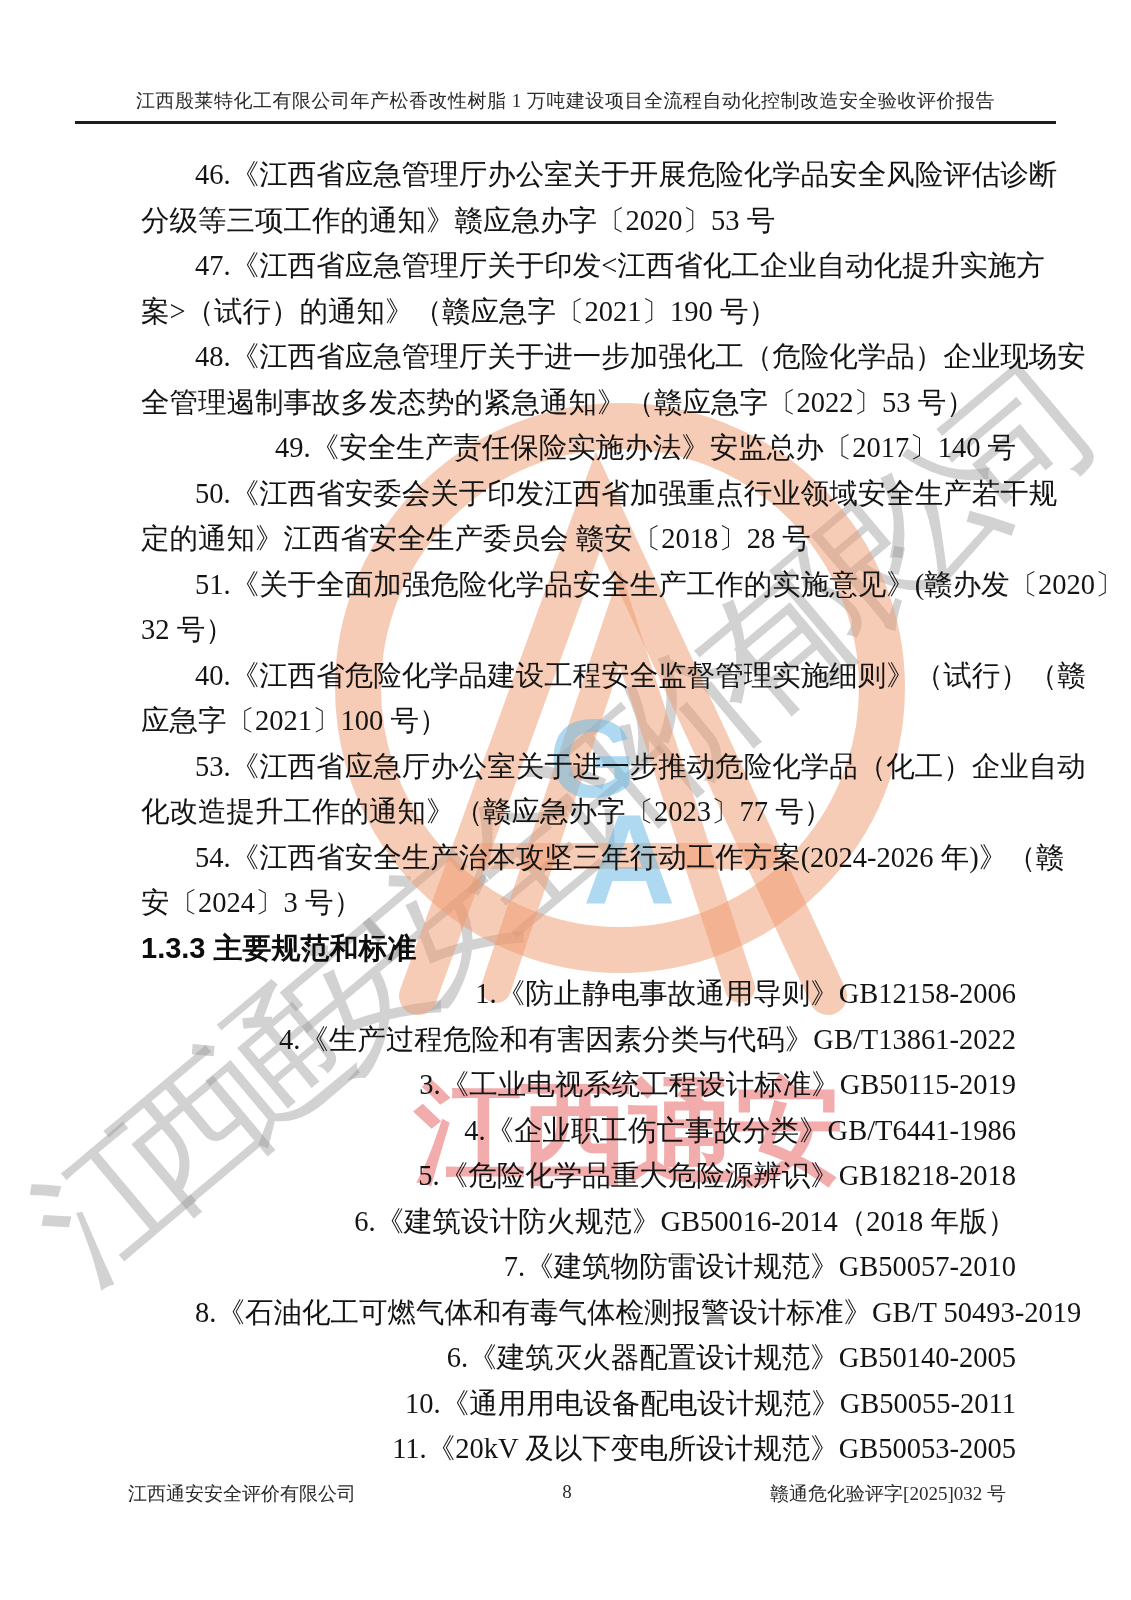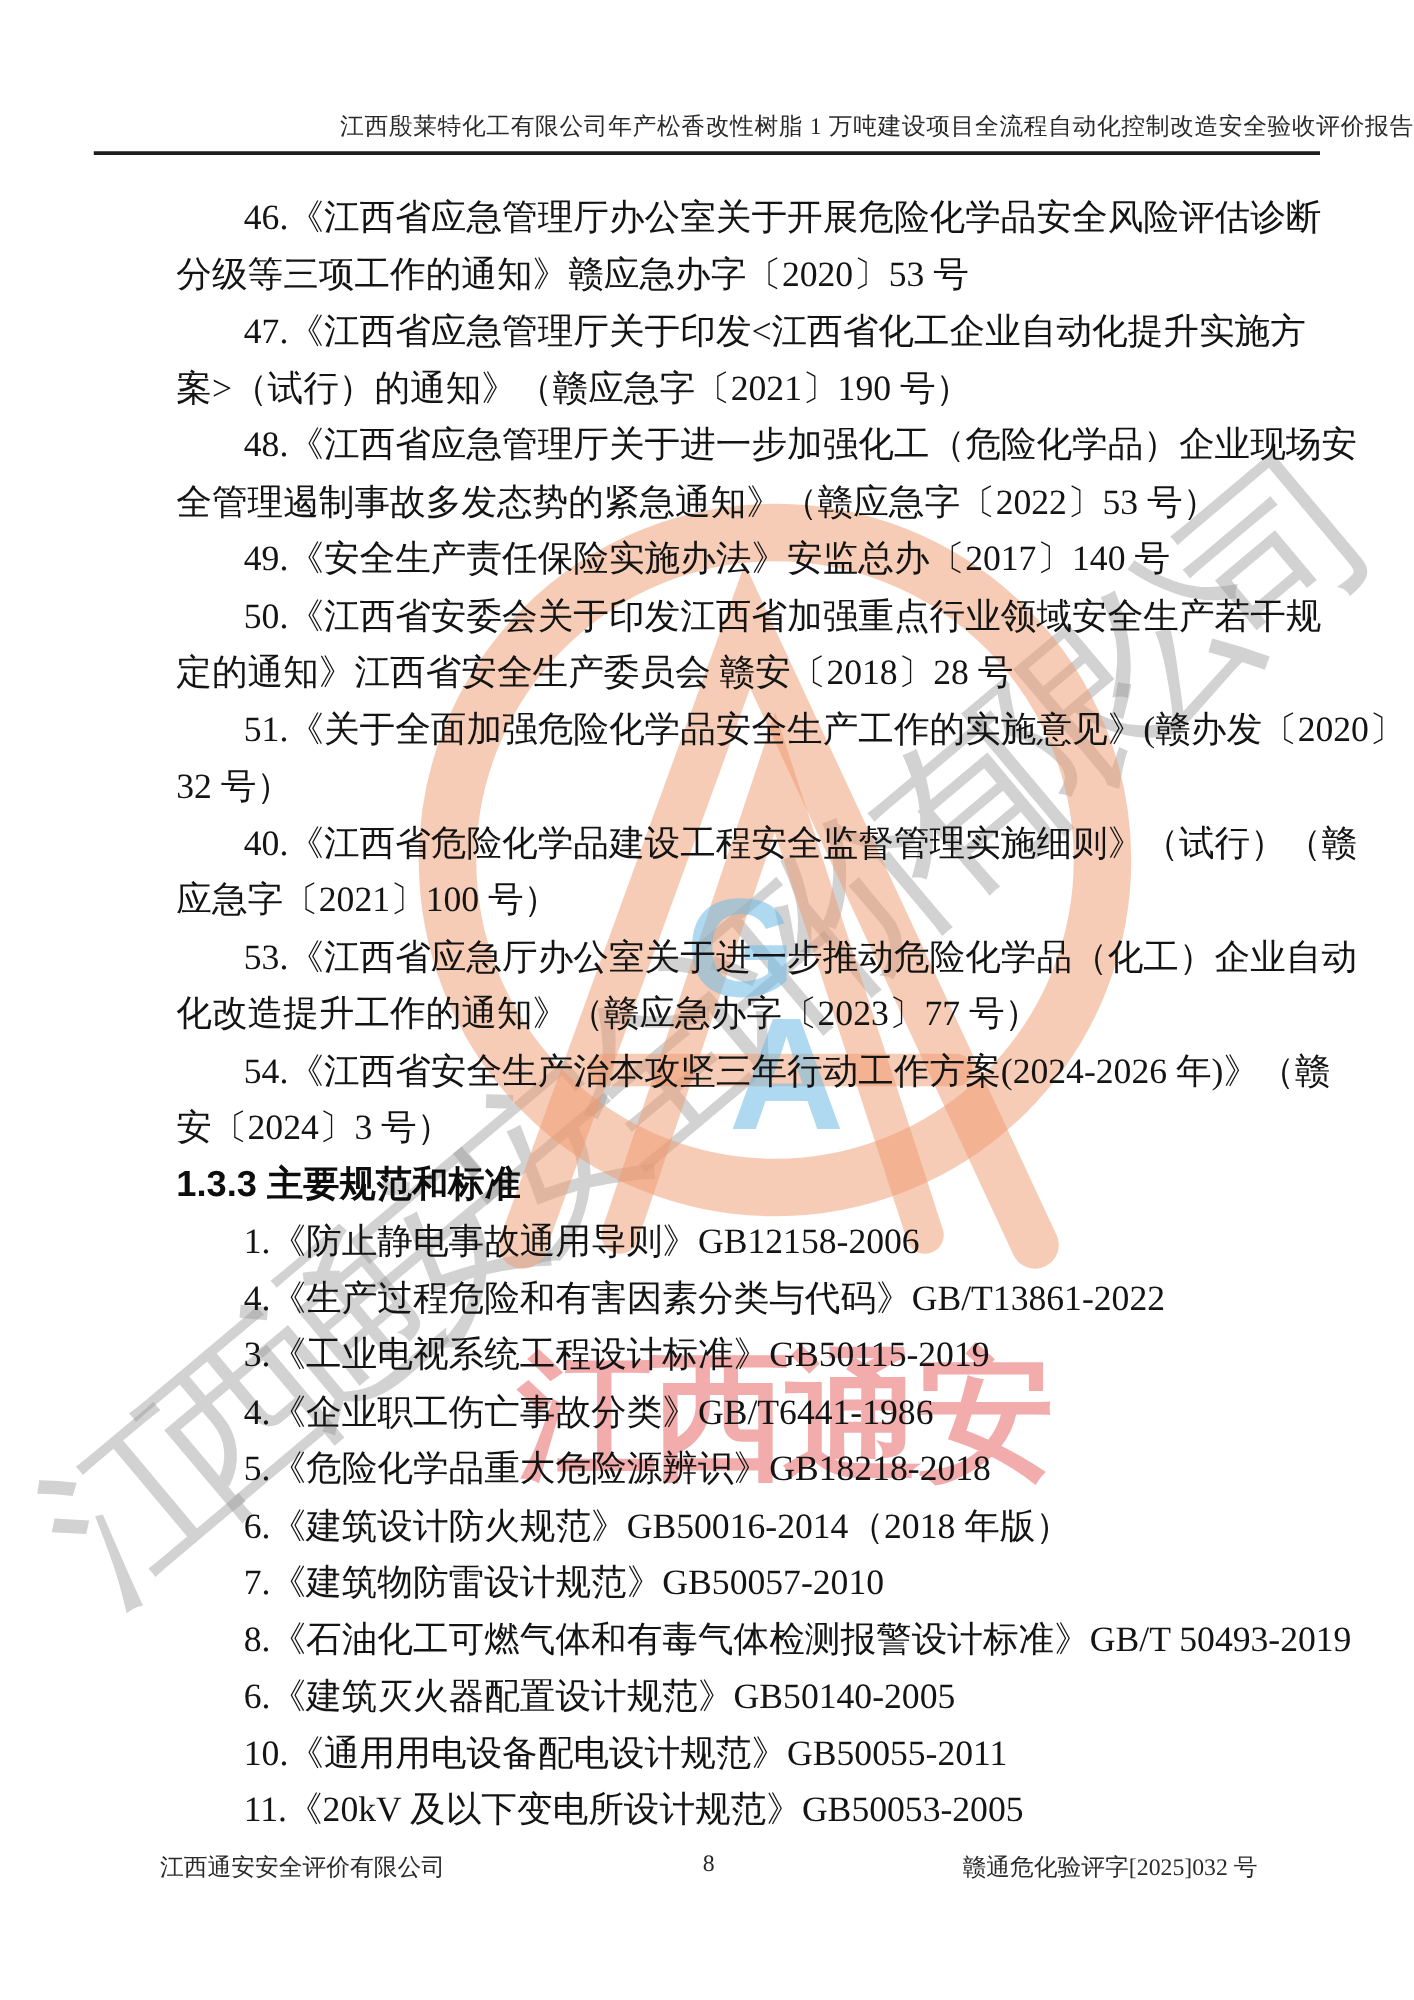--- a/index.html
+++ b/index.html
@@ -7,34 +7,34 @@
     position:relative;
     width:1131px;height:1600px;
     background:#ffffff;
     overflow:hidden;
     font-family:"Liberation Serif","DejaVu Serif",serif;
     color:#141414;
   }
   
   .header-title{
     position:absolute;left:0;top:88px;width:1131px;
-    text-align:right;font-size:19px;color:#2a2a2a;
+    text-align:center;font-size:19px;color:#2a2a2a;
     letter-spacing:0.5px;white-space:nowrap;
   }
   .header-rule{
     position:absolute;left:75px;top:121px;width:981px;height:3px;
     background:#1d1d1d;
   }
   
   .text-block{
     position:absolute;left:141px;top:152px;width:875px;
     font-size:28.5px;line-height:45.5px;
   }
   .line{white-space:nowrap;height:45.5px;}
-  .line.indent{padding-left:54px;}
+  .line.indent{padding-left:54px;text-align:right;}
   .section-heading{
     font-family:"Liberation Sans","DejaVu Sans",sans-serif;
     font-weight:bold;font-size:29px;height:45.5px;white-space:nowrap;
     color:#0d0d0d;
   }
   
   .footer{
     position:absolute;left:128px;top:1481px;width:878px;
     display:flex;justify-content:space-between;align-items:baseline;
     font-size:19px;color:#2a2a2a;

